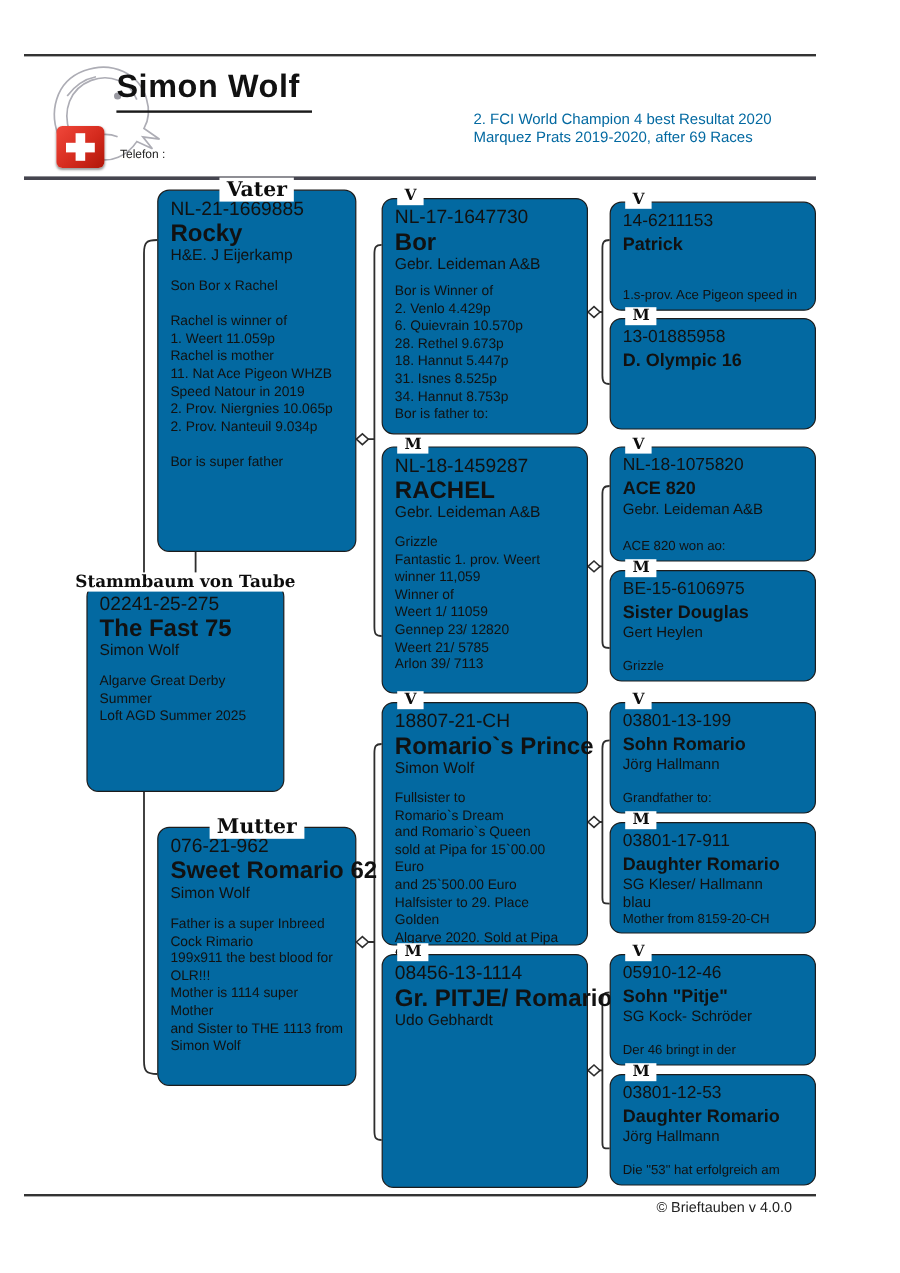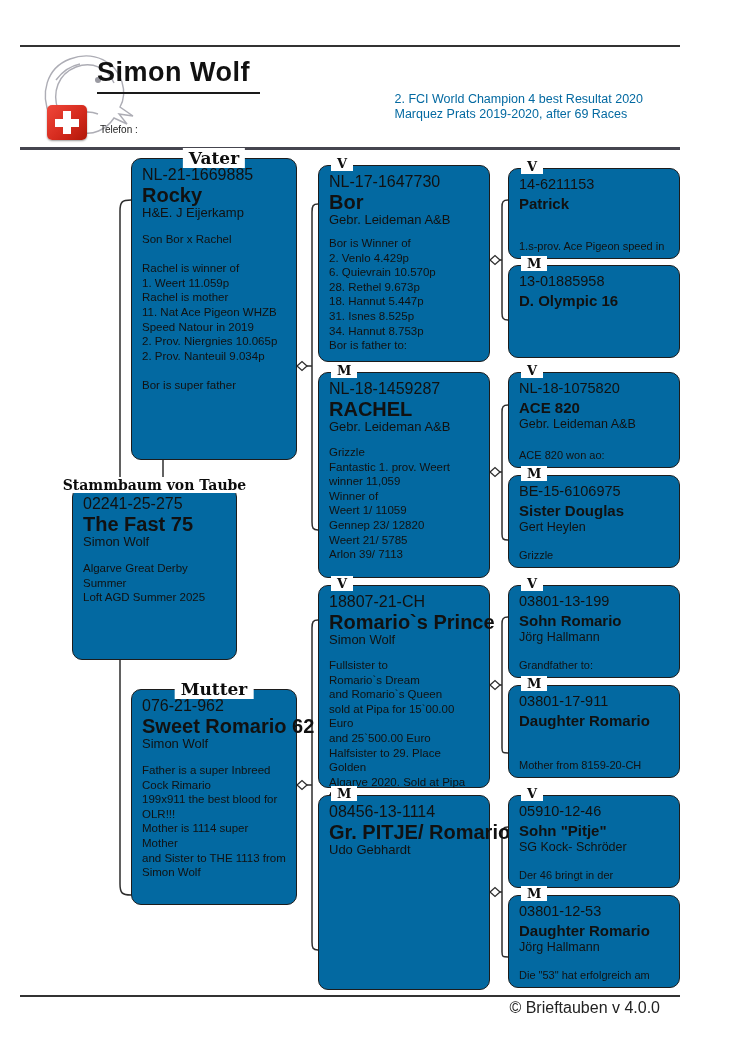--- a/index.html
+++ b/index.html
@@ -28,21 +28,21 @@
   .ring{font-size:16px;line-height:20px;}
   .pname{font-size:20px;font-weight:bold;line-height:20px;white-space:nowrap;}
   .owner{font-size:13px;line-height:16px;white-space:pre-line;}
   .detail{font-size:11.5px;line-height:14.6px;white-space:pre-line;margin-top:11px;}
   .g3 .ring{font-size:14.5px;line-height:19px;}
   .g3 .pname{font-size:15px;line-height:19px;}
   .g3 .owner{font-size:12.5px;line-height:15px;}
   .g3 .detail{margin-top:auto;font-size:11px;line-height:13px;}
   #connect{position:absolute;left:0;top:0;z-index:0;}
   .pbox{z-index:1;}
-  #footer{position:absolute;right:20px;top:999px;font-size:16px;color:#222;}
+  #footer{position:absolute;right:20px;top:999px;font-size:12px;color:#222;}
 </style>
 </head>
 <body>
 
 <div id="page">
 
   <div class="hr" style="left:20px;top:45px;width:711px;height:2.4px;"></div>
   <div class="hr" style="left:20px;top:147px;width:711px;height:2.6px;background:#45454f;"></div>
   <div class="hr" style="left:20px;top:995px;width:711px;height:2.2px;"></div>
 
@@ -221,20 +221,22 @@
     <div class="ring">03801-13-199</div>
     <div class="pname">Sohn Romario</div>
     <div class="owner">Jörg Hallmann</div>
     <div class="detail">Grandfather to:</div>
   </div>
 
   <div class="pbox g3" style="left:508px;top:685px;width:172px;height:93px;">
     <span class="blabel vm">M</span>
     <div class="ring">03801-17-911</div>
     <div class="pname">Daughter Romario</div>
+    <div class="owner">SG Kleser/ Hallmann
+blau</div>
     <div class="detail">Mother from 8159-20-CH</div>
   </div>
 
   <div class="pbox g3" style="left:508px;top:795px;width:172px;height:93px;">
     <span class="blabel vm">V</span>
     <div class="ring">05910-12-46</div>
     <div class="pname">Sohn "Pitje"</div>
     <div class="owner">SG Kock- Schröder</div>
     <div class="detail">Der 46 bringt in der</div>
   </div>

